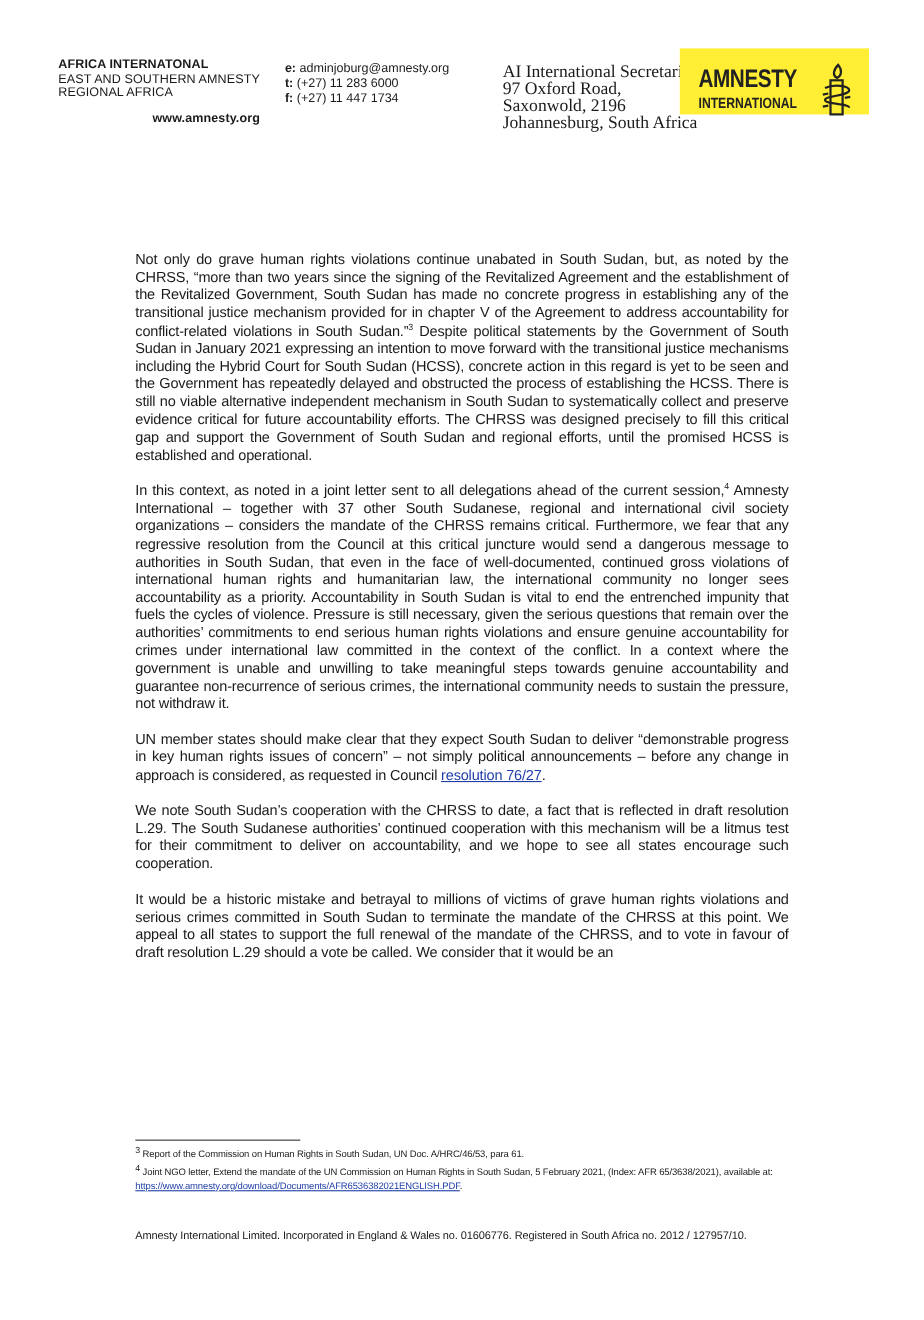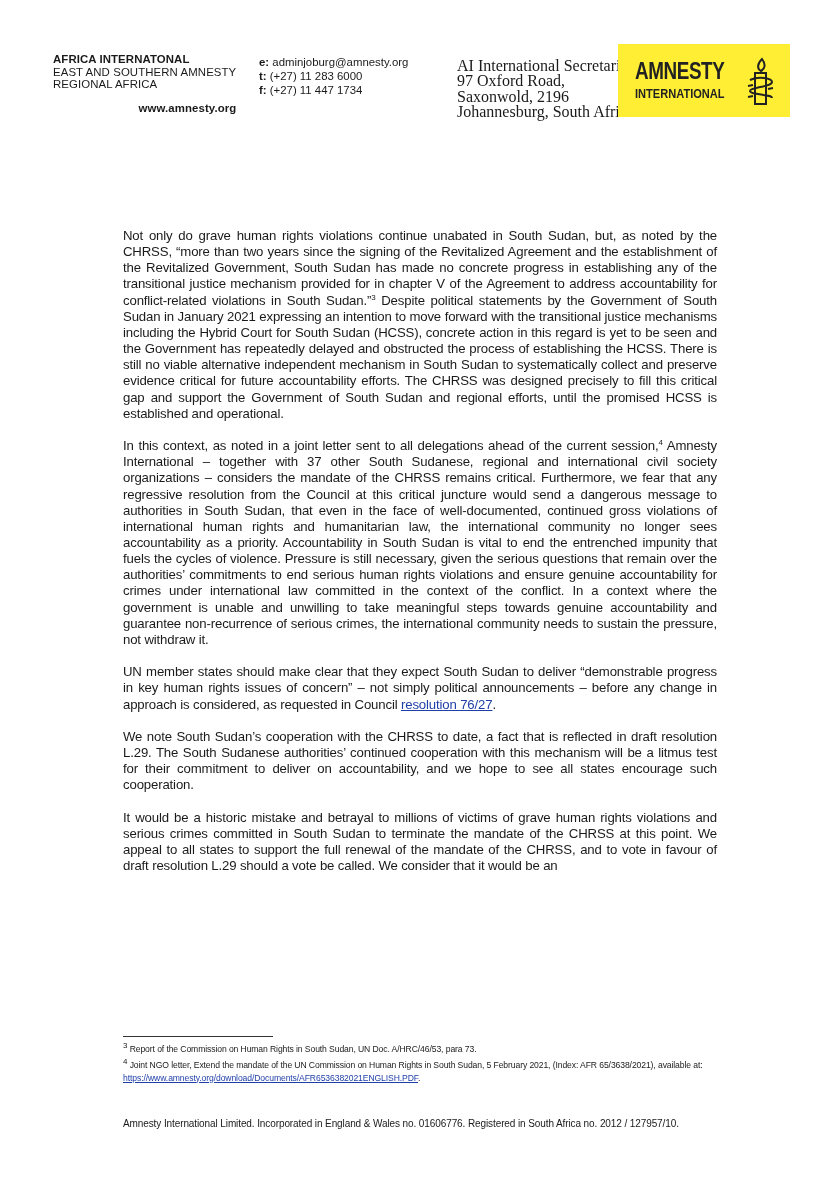--- a/index.html
+++ b/index.html
@@ -4,21 +4,21 @@
 <style>
   html, body { margin: 0; padding: 0; background: #ffffff; }
   body { width: 840px; height: 1200px; position: relative; overflow: hidden;
          font-family: "Liberation Sans Narrow", "Liberation Sans", sans-serif; color: #1a1a1a; }
   .hdr-left { position: absolute; left: 53px; top: 53px; font-size: 11.4px; line-height: 12.5px; letter-spacing: 0.1px; }
   .hdr-left .org { font-weight: bold; }
   .hdr-left .web { margin-top: 11px; font-weight: bold; text-align: right; }
   .hdr-contact { position: absolute; left: 259px; top: 55px; font-size: 11.4px; line-height: 14.2px; }
   .hdr-contact b { font-weight: bold; }
   .hdr-addr { position: absolute; left: 457px; top: 58px; font-size: 16px; line-height: 15.4px; font-family: Liberation Serif, serif; }
-  .logo { position: absolute; left: 618px; top: 44px; width: 172px; height: 73px; background: #ffee33; }
+  .logo { position: absolute; left: 618px; top: 44px; width: 172px; height: 60px; background: #ffee33; }
   .logo .t1 { position: absolute; left: 17px; top: 15px; font-weight: bold; font-size: 23px; letter-spacing: -0.5px; color: #222; transform: scaleX(0.82); transform-origin: left top; line-height: 24px; }
   .logo .t2 { position: absolute; left: 17px; top: 42px; font-weight: bold; font-size: 13.5px; color: #222; transform: scaleX(0.82); transform-origin: left top; line-height: 15px; }
   .logo svg { position: absolute; left: 126px; top: 12px; }
   .body-text { position: absolute; left: 123px; top: 228px; width: 594px; font-family: "Liberation Sans", sans-serif;
                font-size: 13.2px; line-height: 16.15px; text-align: justify; letter-spacing: -0.15px; }
   .body-text p { margin: 0 0 16.2px 0; }
   sup { font-size: 8px; line-height: 0; vertical-align: super; }
   a { color: #1f3fa8; text-decoration: underline; }
   .fn-rule { position: absolute; left: 123px; top: 1036px; width: 150px; height: 1px; background: #333; }
   .footnotes { position: absolute; left: 123px; top: 1043px; width: 600px; font-family: "Liberation Sans", sans-serif; font-size: 8.6px; line-height: 12.3px; letter-spacing: -0.1px; }
@@ -63,17 +63,17 @@
   <p><span>Not only do grave human rights violations continue unabated in South Sudan, but, as noted by the CHRSS, “more than two years since the signing of the Revitalized Agreement and the establishment of the Revitalized Government, South Sudan has made no concrete progress in establishing any of the transitional justice mechanism provided for in chapter V of the Agreement to address accountability for conflict-related violations in South Sudan.”</span><sup>3</sup><span> Despite political statements by the Government of South Sudan in January 2021 expressing an intention to move forward with the transitional justice mechanisms including the Hybrid Court for South Sudan (HCSS), concrete action in this regard is yet to be seen and the Government has repeatedly delayed and obstructed the process of establishing the HCSS. There is still no viable alternative independent mechanism in South Sudan to systematically collect and preserve evidence critical for future accountability efforts. The CHRSS was designed precisely to fill this critical gap and support the Government of South Sudan and regional efforts, until the promised HCSS is established and operational.</span></p>
   <p><span>In this context, as noted in a joint letter sent to all delegations ahead of the current session,</span><sup>4</sup><span> Amnesty International – together with 37 other South Sudanese, regional and international civil society organizations – considers the mandate of the CHRSS remains critical. Furthermore, we fear that any regressive resolution from the Council at this critical juncture would send a dangerous message to authorities in South Sudan, that even in the face of well-documented, continued gross violations of international human rights and humanitarian law, the international community no longer sees accountability as a priority. Accountability in South Sudan is vital to end the entrenched impunity that fuels the cycles of violence. Pressure is still necessary, given the serious questions that remain over the authorities’ commitments to end serious human rights violations and ensure genuine accountability for crimes under international law committed in the context of the conflict. In a context where the government is unable and unwilling to take meaningful steps towards genuine accountability and guarantee non-recurrence of serious crimes, the international community needs to sustain the pressure, not withdraw it.</span></p>
   <p><span>UN member states should make clear that they expect South Sudan to deliver “demonstrable progress in key human rights issues of concern” – not simply political announcements – before any change in approach is considered, as requested in Council </span><a>resolution 76/27</a><span>.</span></p>
   <p><span>We note South Sudan’s cooperation with the CHRSS to date, a fact that is reflected in draft resolution L.29. The South Sudanese authorities’ continued cooperation with this mechanism will be a litmus test for their commitment to deliver on accountability, and we hope to see all states encourage such cooperation.</span></p>
   <p><span>It would be a historic mistake and betrayal to millions of victims of grave human rights violations and serious crimes committed in South Sudan to terminate the mandate of the CHRSS at this point. We appeal to all states to support the full renewal of the mandate of the CHRSS, and to vote in favour of draft resolution L.29 should a vote be called. We consider that it would be an</span></p>
 </div>
 
 <div class="fn-rule"></div>
 
 <div class="footnotes">
-  <div class="fn"><sup>3</sup><span> Report of the Commission on Human Rights in South Sudan, UN Doc. A/HRC/46/53, para 73.</span></div>
+  <div class="fn"><sup>3</sup><span> Report of the Commission on Human Rights in South Sudan, UN Doc. A/HRC/46/53, para 61.</span></div>
   <div class="fn"><sup>4</sup><span> Joint NGO letter, Extend the mandate of the UN Commission on Human Rights in South Sudan, 5 February 2021, (Index: AFR 65/3638/2021), available at: </span><a>https://www.amnesty.org/download/Documents/AFR6536382021ENGLISH.PDF</a><span>.</span></div>
 </div>
 
 <div class="footer">Amnesty International Limited. Incorporated in England &amp; Wales no. 01606776. Registered in South Africa no. 2012 / 127957/10.</div>
 
 </body></html>

